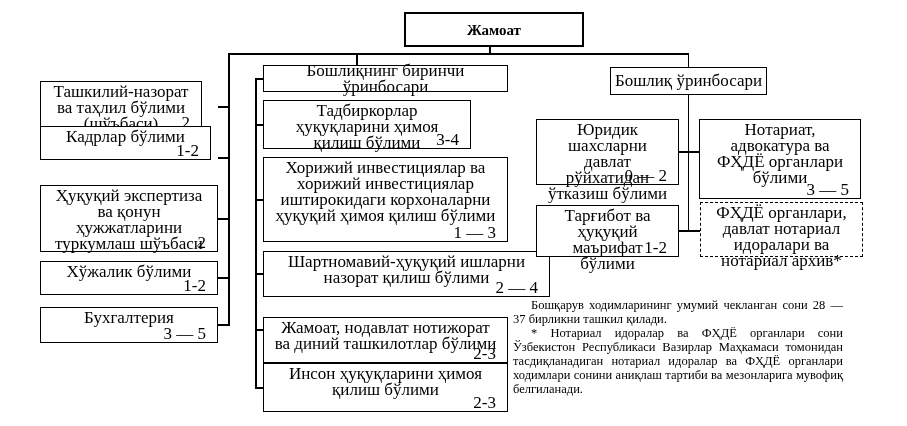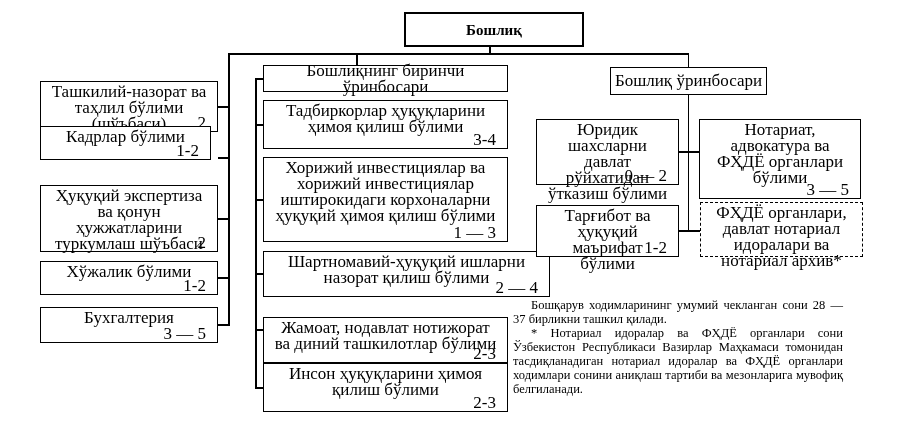--- a/index.html
+++ b/index.html
@@ -47,24 +47,24 @@
   <div class="line" style="left:255px;top:199px;width:8px;height:1.5px"></div>
   <div class="line" style="left:255px;top:273px;width:8px;height:1.5px"></div>
   <div class="line" style="left:255px;top:329px;width:8px;height:1.5px"></div>
   <div class="line" style="left:255px;top:387px;width:8px;height:1.5px"></div>
 
   <div class="line" style="left:687.5px;top:95px;width:1.5px;height:136px"></div>
   <div class="line" style="left:679px;top:151px;width:20px;height:1.5px"></div>
   <div class="line" style="left:679px;top:230px;width:22px;height:1.5px"></div>
 
   <div class="box root" style="left:404px;top:12px;width:180px;height:35px">
-    <span>Бошлиқ</span>
+    <span>Жамоат</span>
   </div>
 
-  <div class="box" style="left:40px;top:81px;width:178px;height:51px">
+  <div class="box" style="left:40px;top:81px;width:162px;height:51px">
     <span class="title">Ташкилий-назорат ва таҳлил бўлими (шўъбаси)</span>
     <span class="count">2</span>
   </div>
   <div class="box" style="left:40px;top:126px;width:171px;height:34px">
     <span class="title">Кадрлар бўлими</span>
     <span class="count">1-2</span>
   </div>
   <div class="box" style="left:40px;top:185px;width:178px;height:67px">
     <span class="title">Ҳуқуқий экспертиза ва қонун ҳужжатларини туркумлаш шўъбаси</span>
     <span class="count">2</span>
@@ -74,21 +74,21 @@
     <span class="count">1-2</span>
   </div>
   <div class="box" style="left:40px;top:307px;width:178px;height:36px">
     <span class="title">Бухгалтерия</span>
     <span class="count">3 — 5</span>
   </div>
 
   <div class="box hdr" style="left:263px;top:65px;width:245px;height:27px">
     <span>Бошлиқнинг биринчи ўринбосари</span>
   </div>
-  <div class="box" style="left:263px;top:100px;width:245px;height:49px">
+  <div class="box" style="left:263px;top:100px;width:208px;height:49px">
     <span class="title">Тадбиркорлар ҳуқуқларини ҳимоя қилиш бўлими</span>
     <span class="count">3-4</span>
   </div>
   <div class="box" style="left:263px;top:157px;width:245px;height:85px">
     <span class="title">Хорижий инвестициялар ва хорижий инвестициялар иштирокидаги корхоналарни ҳуқуқий ҳимоя қилиш бўлими</span>
     <span class="count">1 — 3</span>
   </div>
   <div class="box" style="left:263px;top:251px;width:287px;height:46px">
     <span class="title">Шартномавий-ҳуқуқий ишларни назорат қилиш бўлими</span>
     <span class="count">2 — 4</span>

